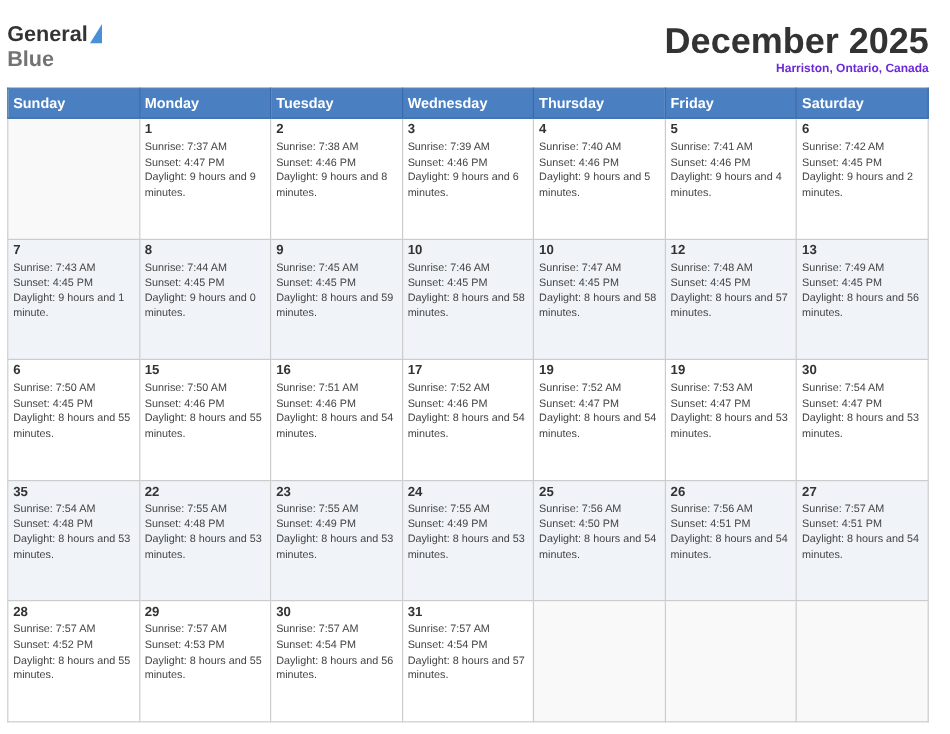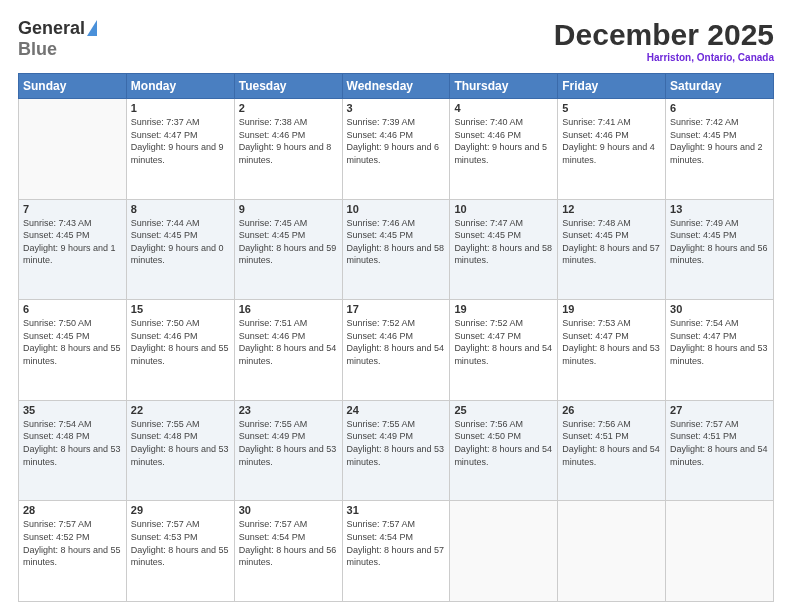--- a/index.html
+++ b/index.html
@@ -7,21 +7,21 @@
       font-family: Arial, sans-serif;
       background: #fff;
       width: 792px;
       height: 612px;
       overflow: hidden;
     }
     .page {
       width: 792px;
       height: 612px;
       background: #fff;
-      padding: 18px 18px 10px 18px;
+      padding: 18px 18px 10px 6px;
       display: flex;
       flex-direction: column;
     }
     .header {
       display: flex;
       justify-content: space-between;
       align-items: flex-start;
       margin-bottom: 10px;
     }
     .logo {

